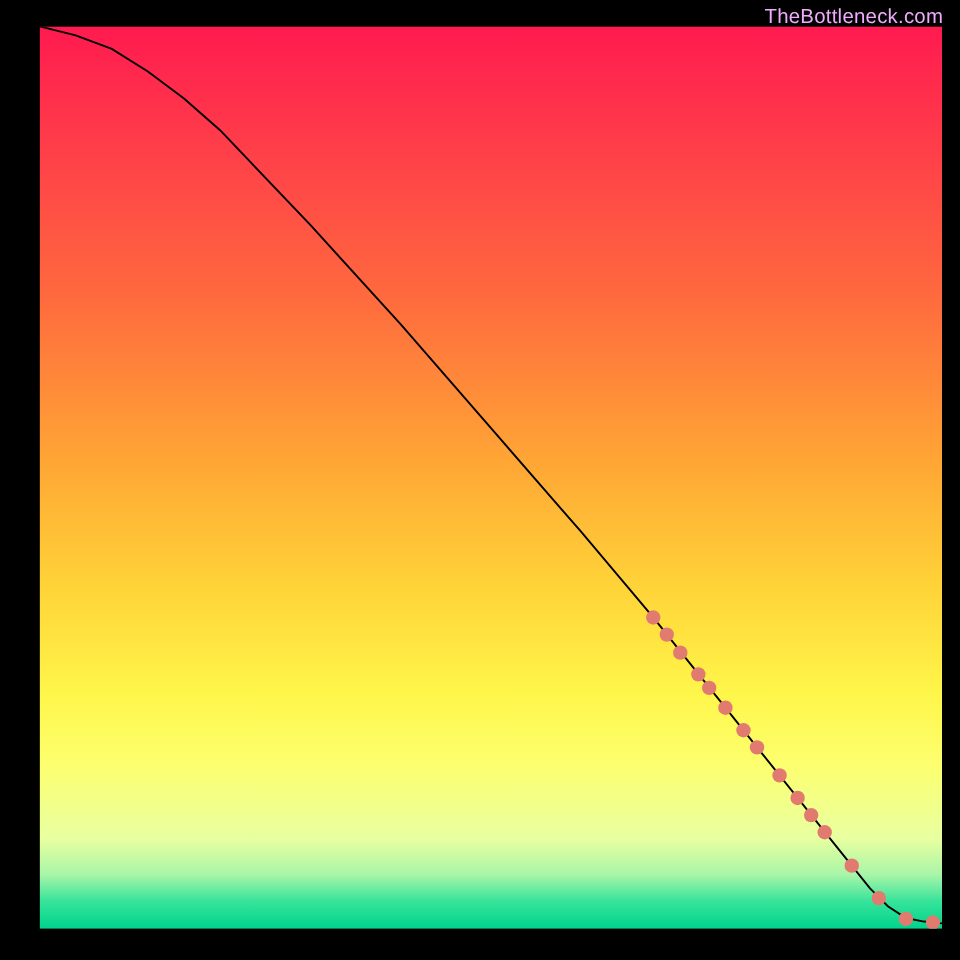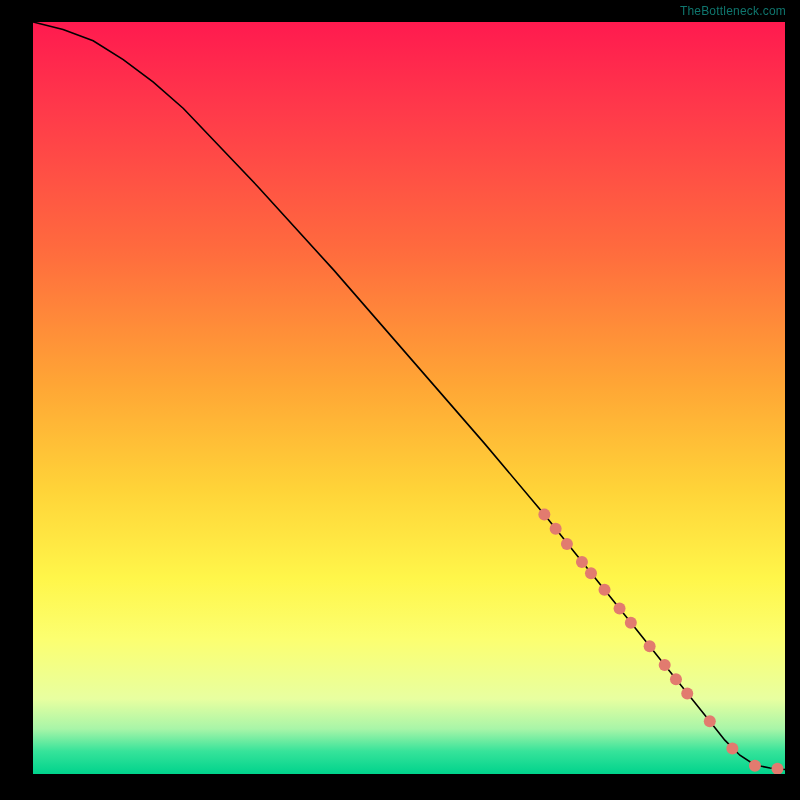--- a/index.html
+++ b/index.html
@@ -47,22 +47,22 @@
     position: absolute;
     inset: 0;
     width: 100%;
     height: 100%;
     overflow: visible;
   }
   .watermark {
     position: absolute;
     top: 4px;
     right: 14px;
-    color: #0f766e;
-    font-size: 12px;
+    color: #f0abfc;
+    font-size: 17px;
     letter-spacing: 0.2px;
   }
 </style>
 </head>
 <body>
 
 <div class="stage">
   <div class="watermark">TheBottleneck.com</div>
 
   <div class="plot">

